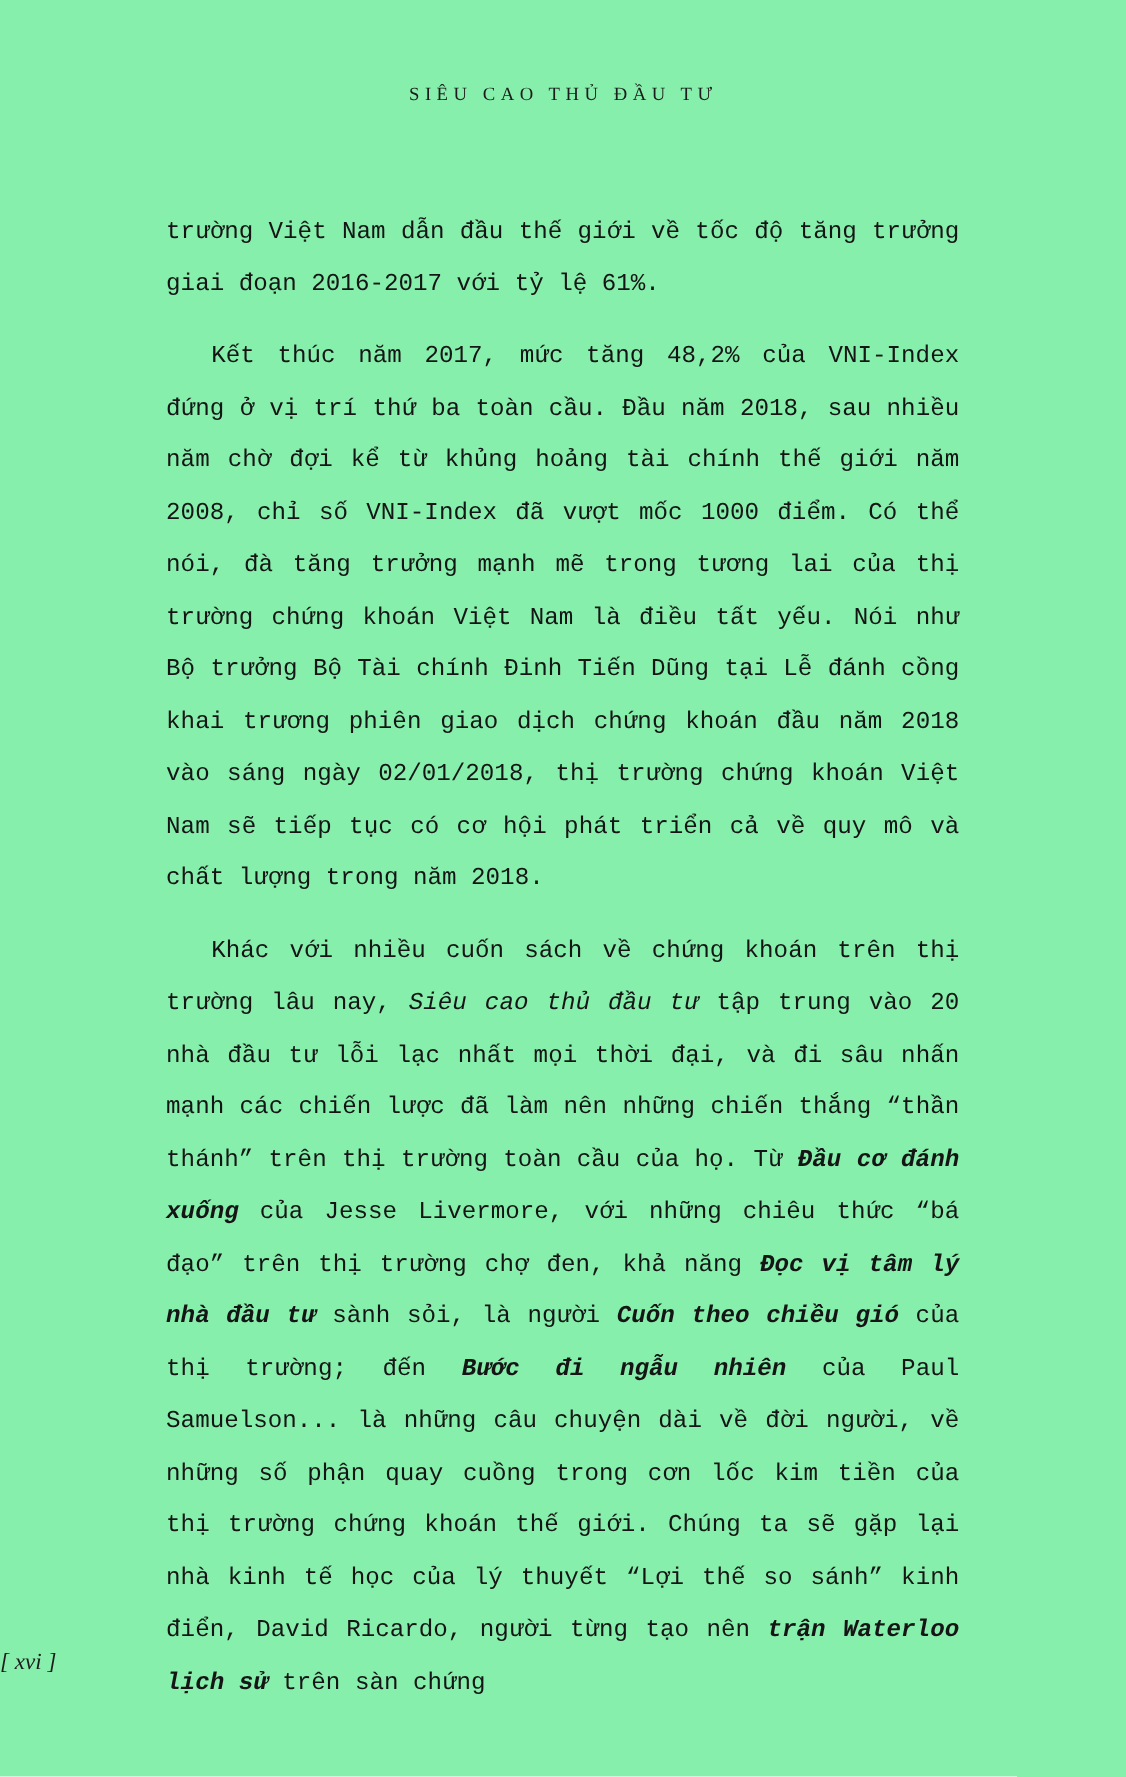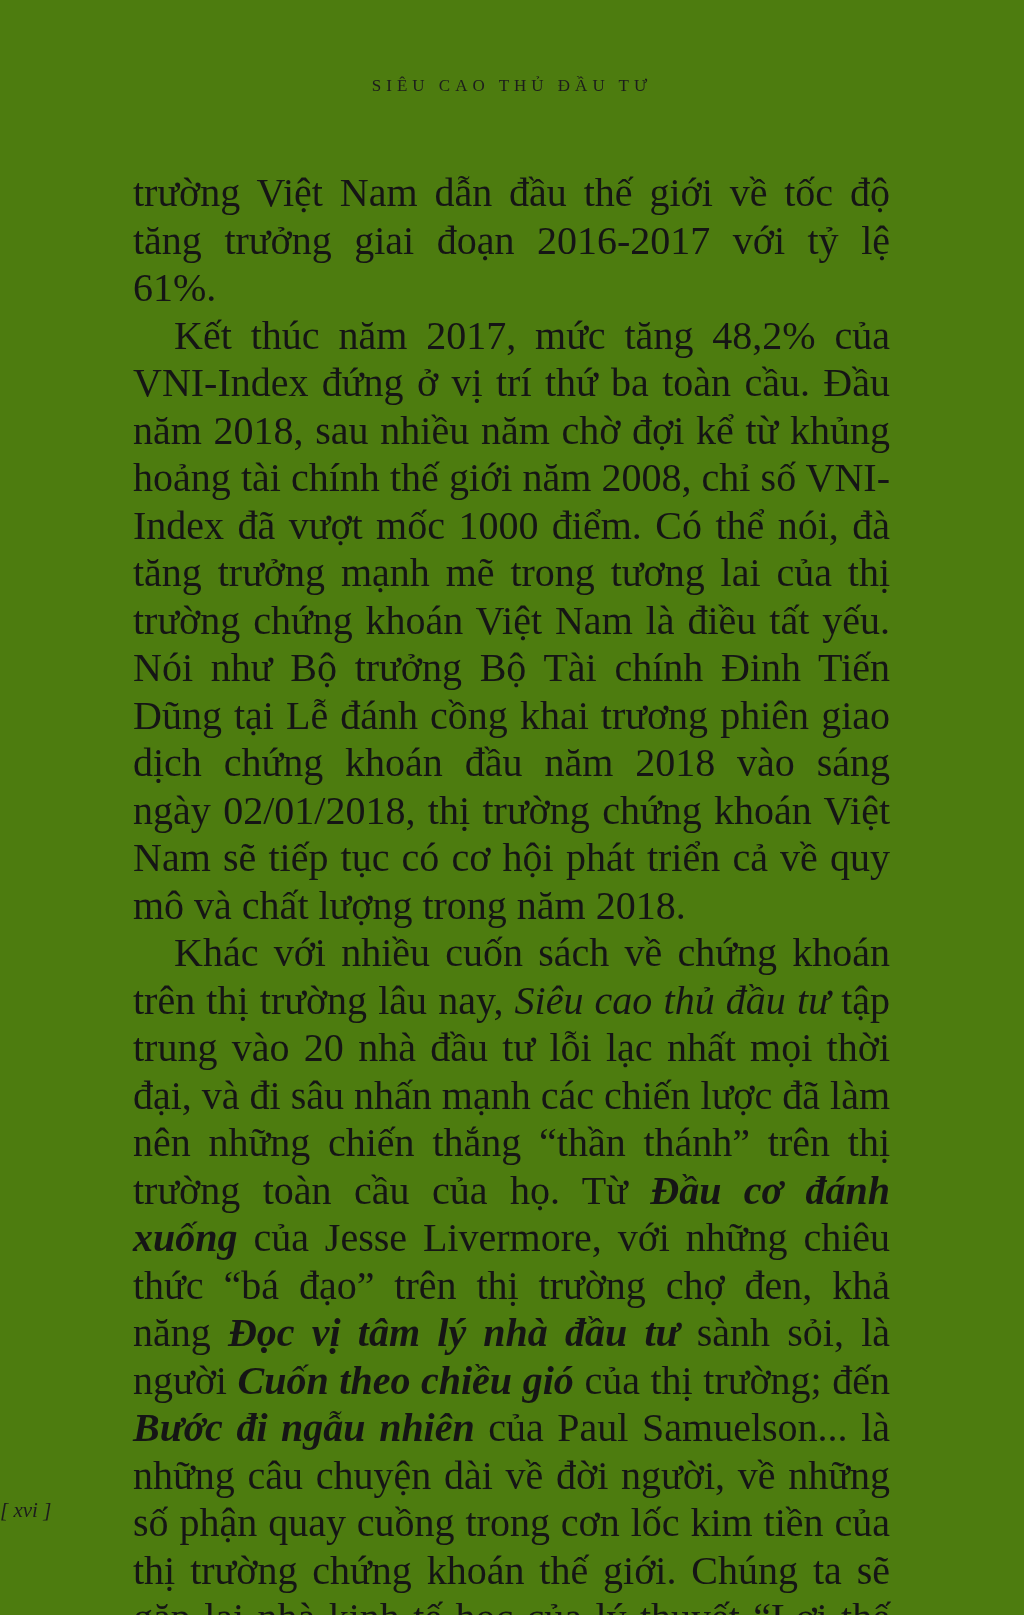--- a/index.html
+++ b/index.html
@@ -4,21 +4,21 @@
 <style>
   html, body {
     margin: 0;
     padding: 0;
     background: #ffffff;
   }
   .page {
     position: relative;
     width: 1024px;
     height: 1615px;
-    background: #4d7c0f;
+    background: #86efac;
     font-family: "Liberation Serif", "DejaVu Serif", serif;
     color: #161616;
     overflow: hidden;
   }
   .running-header {
     position: absolute;
     top: 76px;
     left: 0;
     right: 0;
     text-align: center;
@@ -28,26 +28,27 @@
     color: #1c1c1c;
     white-space: nowrap;
   }
   .body-text {
     position: absolute;
     top: 169px;
     left: 133px;
     width: 757px;
   }
   .body-text p {
-    margin: 0;
+    margin: 18px;
     padding: 0;
-    font-size: 40px;
+    font-size: 22px;
     line-height: 47.5px;
     text-align: justify;
     color: #151515;
+    font-family: Liberation Mono, monospace;
   }
   .body-text p.indent {
     text-indent: 41px;
   }
   .seg-italic {
     font-style: italic;
   }
   .seg-bold-italic {
     font-style: italic;
     font-weight: bold;

